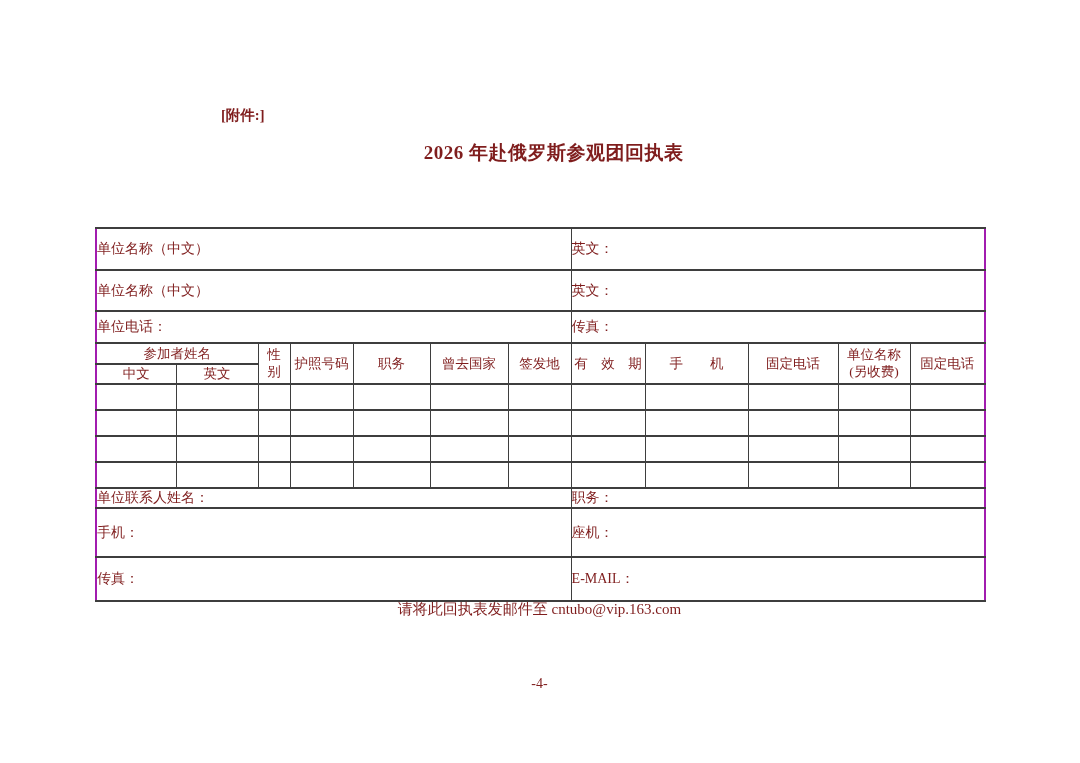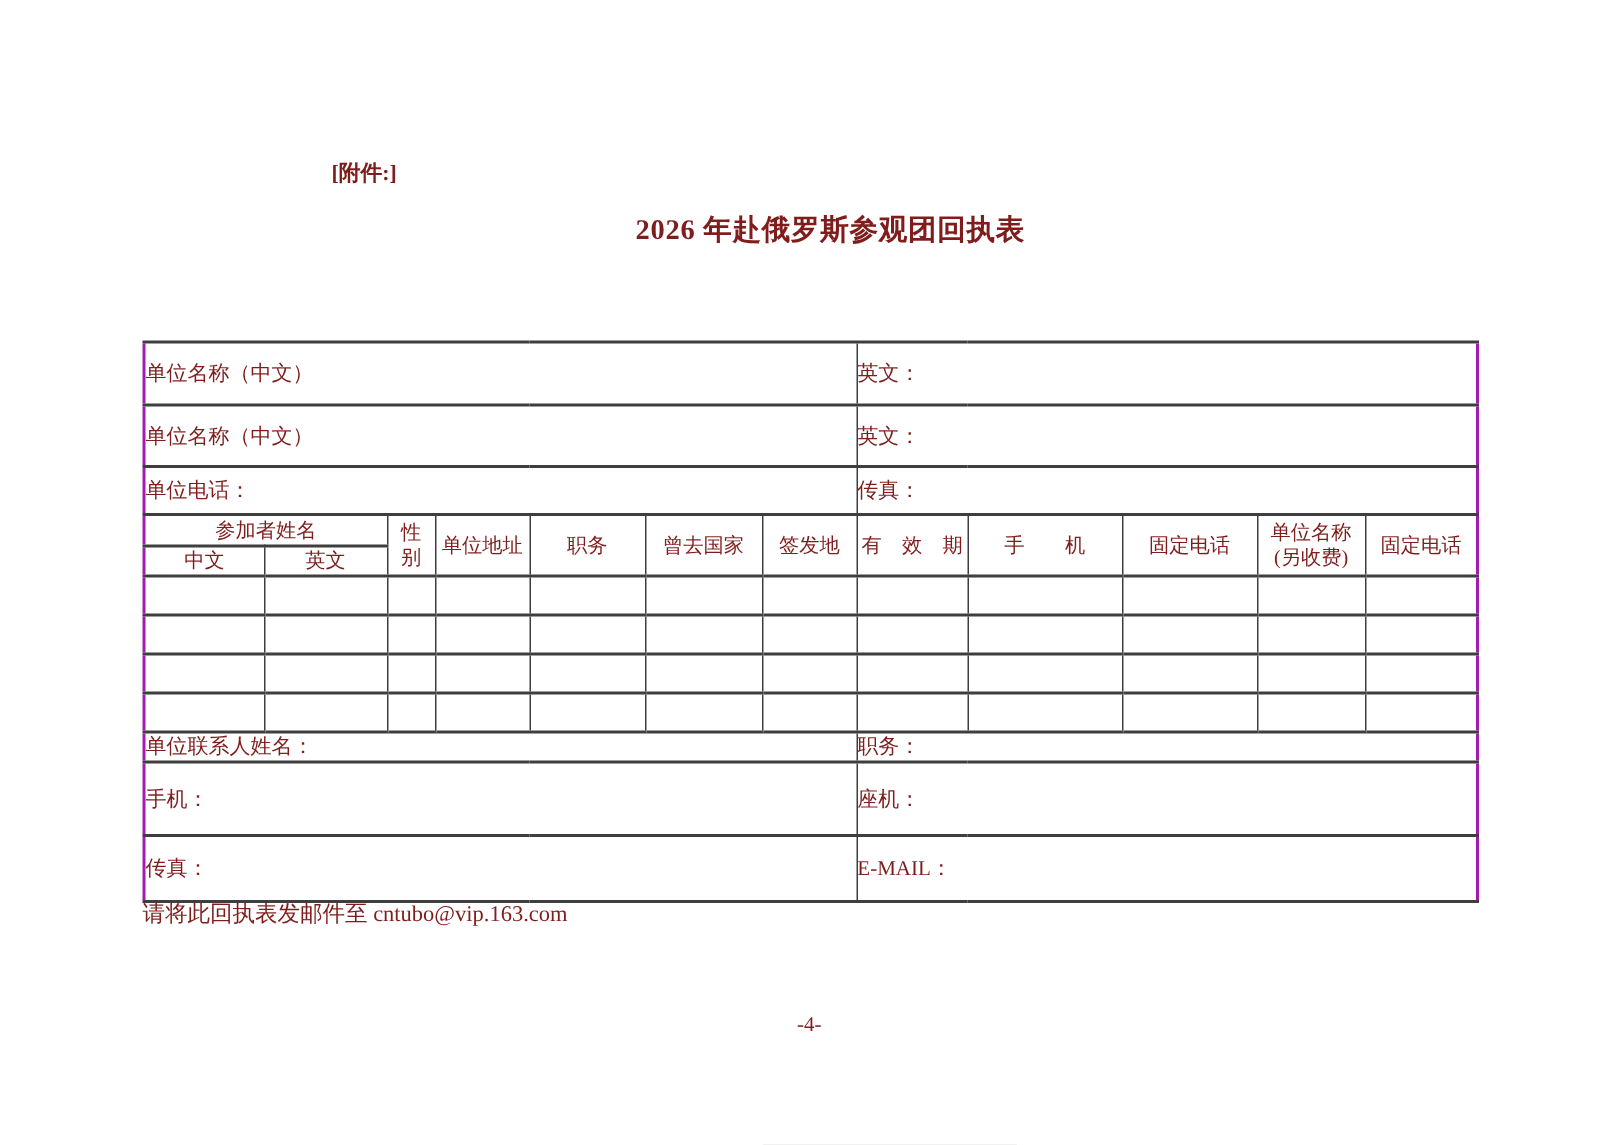--- a/index.html
+++ b/index.html
@@ -59,20 +59,21 @@
   tr.h2 { height: 20px; }
   tbody.empty-rows tr { height: 26px; }
   tr.b1 { height: 16px; }
   tr.b2 { height: 49px; }
   tr.b3 { height: 44px; }
   .footer-note {
     position: absolute;
     left: 95px;
     top: 600px;
     width: 889px;
+    text-align: center;
     font-size: 15px;
   }
   .page-number {
     position: absolute;
     left: 95px;
     top: 676px;
     width: 889px;
     text-align: center;
     font-size: 14px;
   }
@@ -115,21 +116,21 @@
         <td colspan="7" class="label-cell">单位电话：</td>
         <td colspan="5" class="label-cell">传真：</td>
       </tr>
     </tbody>
 
     <tbody>
       <tr class="h1 head-row">
         <td colspan="2">参加者姓名</td>
         <td rowspan="2" class="two-line">性
 别</td>
-        <td rowspan="2">单位地址</td>
+        <td rowspan="2">护照号码</td>
         <td rowspan="2">职务</td>
         <td rowspan="2">曾去国家</td>
         <td rowspan="2">签发地</td>
         <td rowspan="2">有　效　期</td>
         <td rowspan="2">手　　机</td>
         <td rowspan="2">固定电话</td>
         <td rowspan="2" class="two-line">单位名称
 (另收费)</td>
         <td rowspan="2">固定电话</td>
       </tr>

